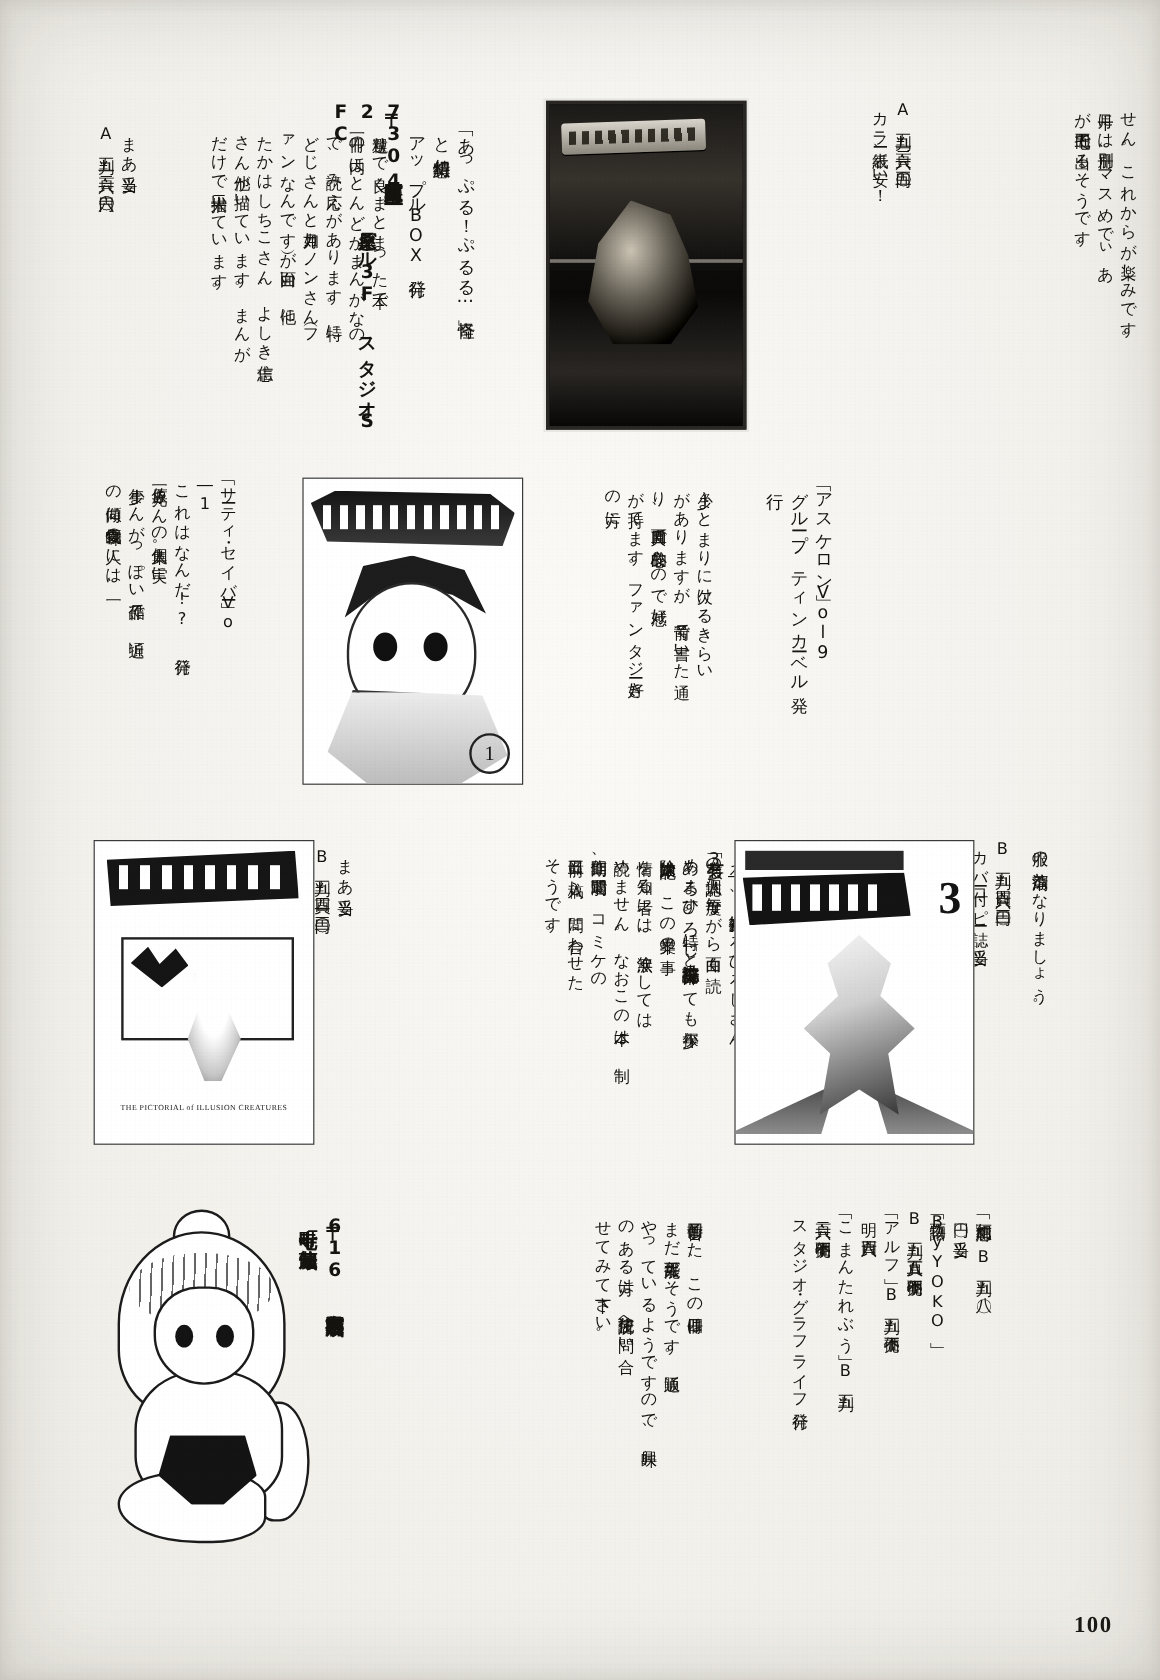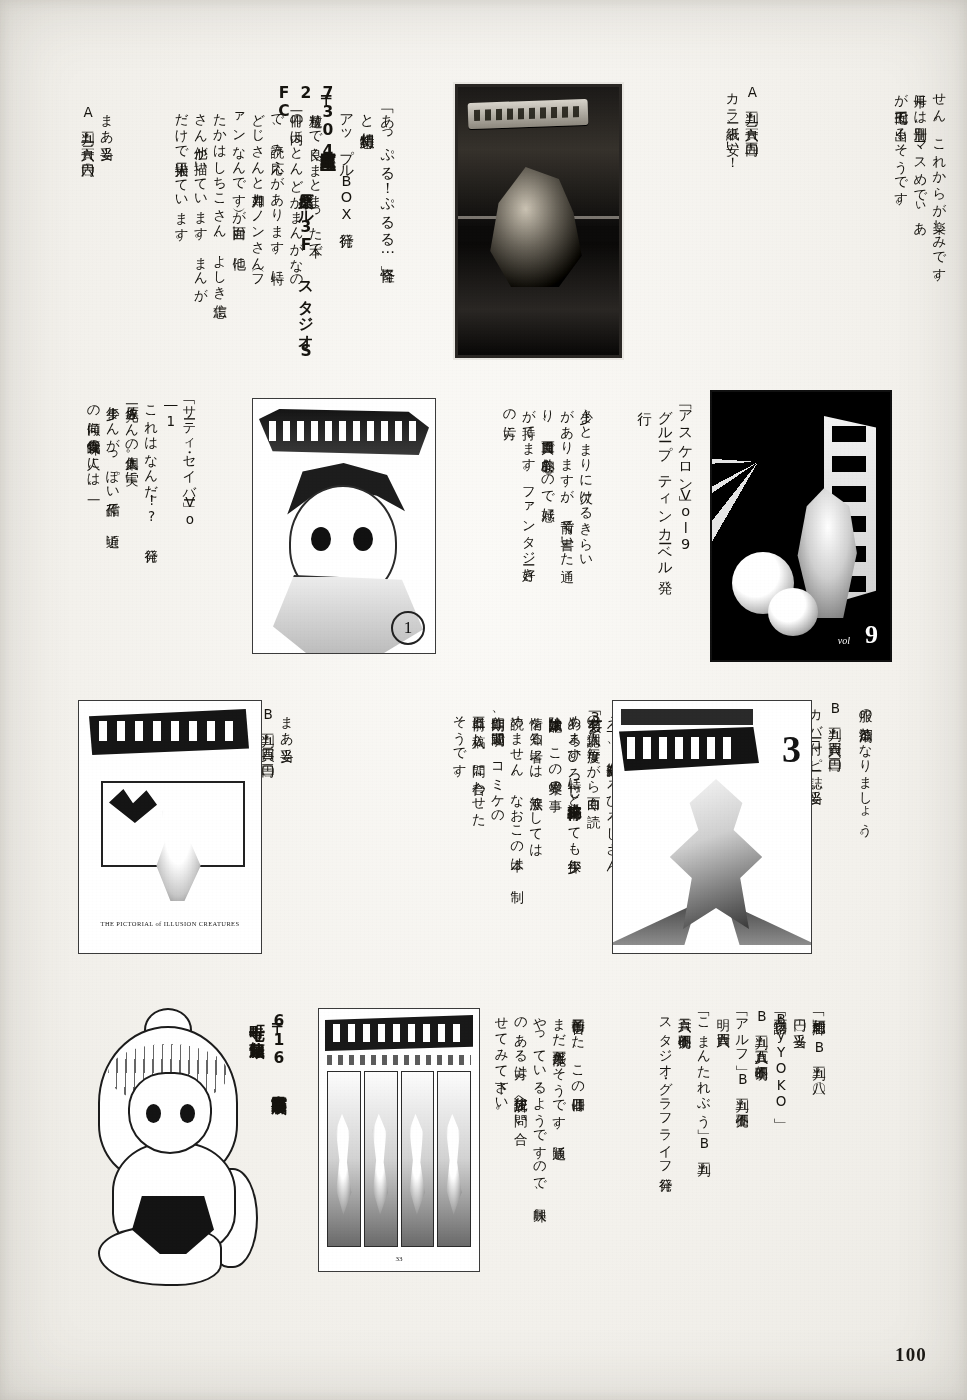--- a/index.html
+++ b/index.html
@@ -473,29 +473,20 @@
 寺町十七　遠藤知哉</div>
 
   <div class="art" id="cover-appuru">
     <div class="sky"></div>
     <div class="ttl"></div>
     <div class="ground"></div>
     <div class="streak"></div>
     <div class="figure"></div>
   </div>
 
-  <div class="art" id="cover-asukeron">
-    <div class="burst"></div>
-    <div class="logo"></div>
-    <div class="chara"></div>
-    <div class="blobA"></div>
-    <div class="blobB"></div>
-    <div class="volsmall">vol</div>
-    <div class="vol">9</div>
-  </div>
 
   <div class="art" id="cover-sati">
     <div class="title"></div>
     <div class="hair"></div>
     <div class="face"></div>
     <div class="eyeL"></div>
     <div class="eyeR"></div>
     <div class="body"></div>
     <div class="num">1</div>
   </div>
@@ -510,31 +501,20 @@
   </div>
 
   <div class="art" id="cover-gensou">
     <div class="head"></div>
     <div class="box"></div>
     <div class="bird"></div>
     <div class="girl"></div>
     <div class="caption">THE PICTORIAL of ILLUSION CREATURES</div>
   </div>
 
-  <div class="art" id="cover-yoko">
-    <div class="ttlbar"></div>
-    <div class="credit"></div>
-    <div class="panels">
-      <div></div>
-      <div></div>
-      <div></div>
-      <div></div>
-    </div>
-    <div class="pgn">33</div>
-  </div>
 
   <div class="art" id="illust-girl">
     <div class="hair-bun"></div>
     <div class="hair"></div>
     <div class="armR"></div>
     <div class="torso"></div>
     <div class="legL"></div>
     <div class="swim"></div>
     <div class="face"></div>
     <div class="eyeL"></div>

